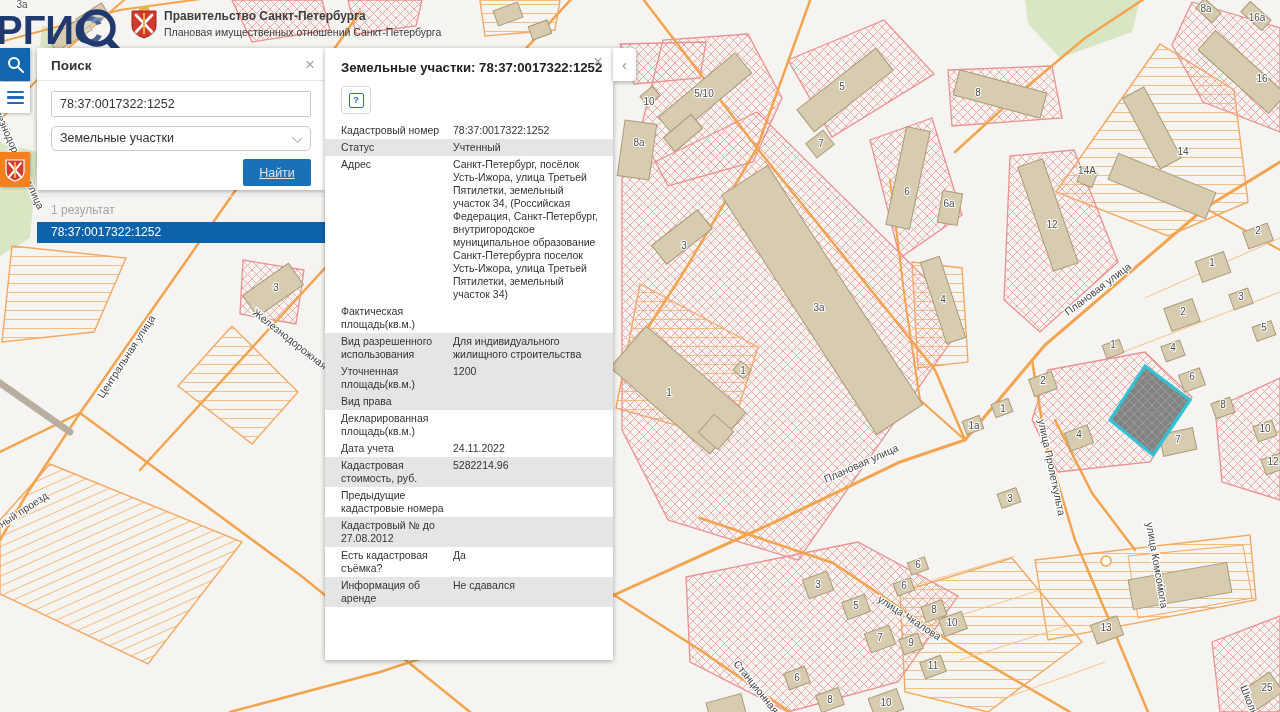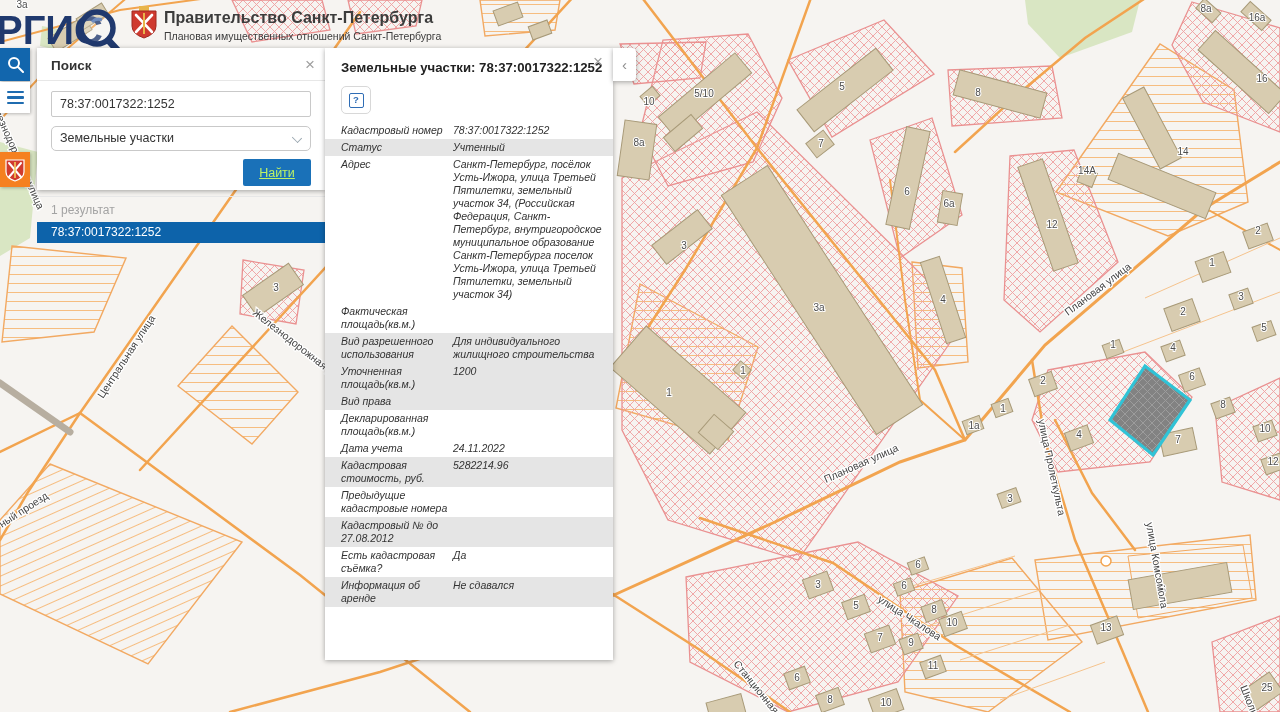--- a/index.html
+++ b/index.html
@@ -5,21 +5,21 @@
   * { margin:0; padding:0; box-sizing:border-box; }
   html,body { width:1280px; height:712px; overflow:hidden;
     font-family:"Liberation Sans", sans-serif; background:#f6f4f1; }
   #stage { position:relative; width:1280px; height:712px; overflow:hidden; }
   #map-svg { position:absolute; left:0; top:0; }
 
   
   #brand { position:absolute; left:0; top:4; width:420px; height:56px; pointer-events:none; }
   #gov-emblem { position:absolute; left:130px; top:6px; }
   #gov-text { position:absolute; left:164px; top:9px; color:#3c3c3c; }
-  #gov-line1 { font-size:16px; font-weight:bold; }
+  #gov-line1 { font-size:12px; font-weight:bold; }
   #gov-line2 { font-size:10.5px; margin-top:3px; }
 
   
   .tool-btn { position:absolute; left:0; width:30px; display:flex; align-items:center;
     justify-content:center; cursor:pointer; box-shadow:1px 1px 3px rgba(0,0,0,.25); }
   #search-btn { top:48px; height:33px; background:#1266ad; }
   #menu-btn { top:82px; height:31px; background:#ffffff; }
   #menu-btn .bars { width:17px; }
   #menu-btn .bars div { height:2.5px; background:#1f6cb0; margin:3px 0; border-radius:1px; }
   #emblem-btn { top:152px; height:35px; background:#f58020; }
@@ -37,41 +37,41 @@
   #search-body { padding:10px 14px 0 14px; }
   #query-input { width:100%; height:26px; border:1px solid #c9c9c9; border-radius:2px;
     font-size:12.5px; color:#333; padding:0 8px; font-family:"Liberation Sans",sans-serif; }
   #category-select { position:relative; margin-top:9px; height:25px; border:1px solid #c9c9c9;
     border-radius:5px; font-size:12.5px; color:#333; line-height:23px; padding:0 8px;
     cursor:pointer; }
   #category-select .chev { position:absolute; right:9px; top:7px; width:8px; height:8px;
     border-right:1.6px solid #9aa7b0; border-bottom:1.6px solid #9aa7b0;
     transform:rotate(45deg) scale(1,.8); }
   #find-row { margin-top:8px; height:27px; }
-  #find-btn { float:right; width:68px; height:27px; background:#1a71b8; color:#bef264;
+  #find-btn { float:right; width:68px; height:27px; background:#1a71b8; color:#e5e5e5;
     border:none; border-radius:2px; font-size:12.5px; cursor:pointer;
     font-family:"Liberation Sans",sans-serif;text-decoration:underline; }
   #results-sep { margin-top:10px; border-top:1px solid #e7e7e7; }
   #results-count { padding:6px 14px 5px 14px; font-size:12px; color:#a3a3a3; }
   #result-row { height:21px; line-height:21px; background:#0d63aa; color:#fff;
     font-size:12px; padding-left:14px; cursor:pointer; }
 
   
   #details-panel { left:325px; top:48px; width:288px; height:612px; overflow:hidden; }
   #details-head { position:relative; padding:10px 26px 4px 16px; }
   #details-title { font-size:13.2px; font-weight:bold; color:#222; white-space:nowrap; }
   #details-head .close-x { top:-3px; }
   #info-btn { margin:6px 0 4px 16px; width:30px; height:28px; border:1px solid #d8d8d8;
     border-radius:5px; background:#fff; display:flex; align-items:center; justify-content:center;
     cursor:pointer; }
   #info-btn .qbox { width:15px; height:15px; border:1.5px solid #2f6db5; border-radius:2px;
     color:#2f6db5; font-size:9.5px; font-weight:bold; text-align:center; line-height:12px;
     box-shadow:inset 0 0 0 1.5px #fff; }
   #details-rows { margin-top:8px; }
-  .detail-row { display:flex; font-size:10.5px; line-height:13px; color:#333;font-style:italic; }
+  .detail-row { display:flex; font-size:10.5px; line-height:13px; color:#333; }
   .detail-row.shaded { background:#e5e5e5; }
   .dr-label { width:128px; padding:2px 4px 2px 16px; flex:none; }
   .dr-value { flex:1; padding:2px 10px 2px 0; }
 
   
   #collapse-btn { left:613px; top:48px; width:23px; height:33px; border-radius:0 4px 4px 0;
     display:flex; align-items:center; justify-content:center; color:#8f8f8f;
     font-size:15px; cursor:pointer; }
 </style>
 </head>

